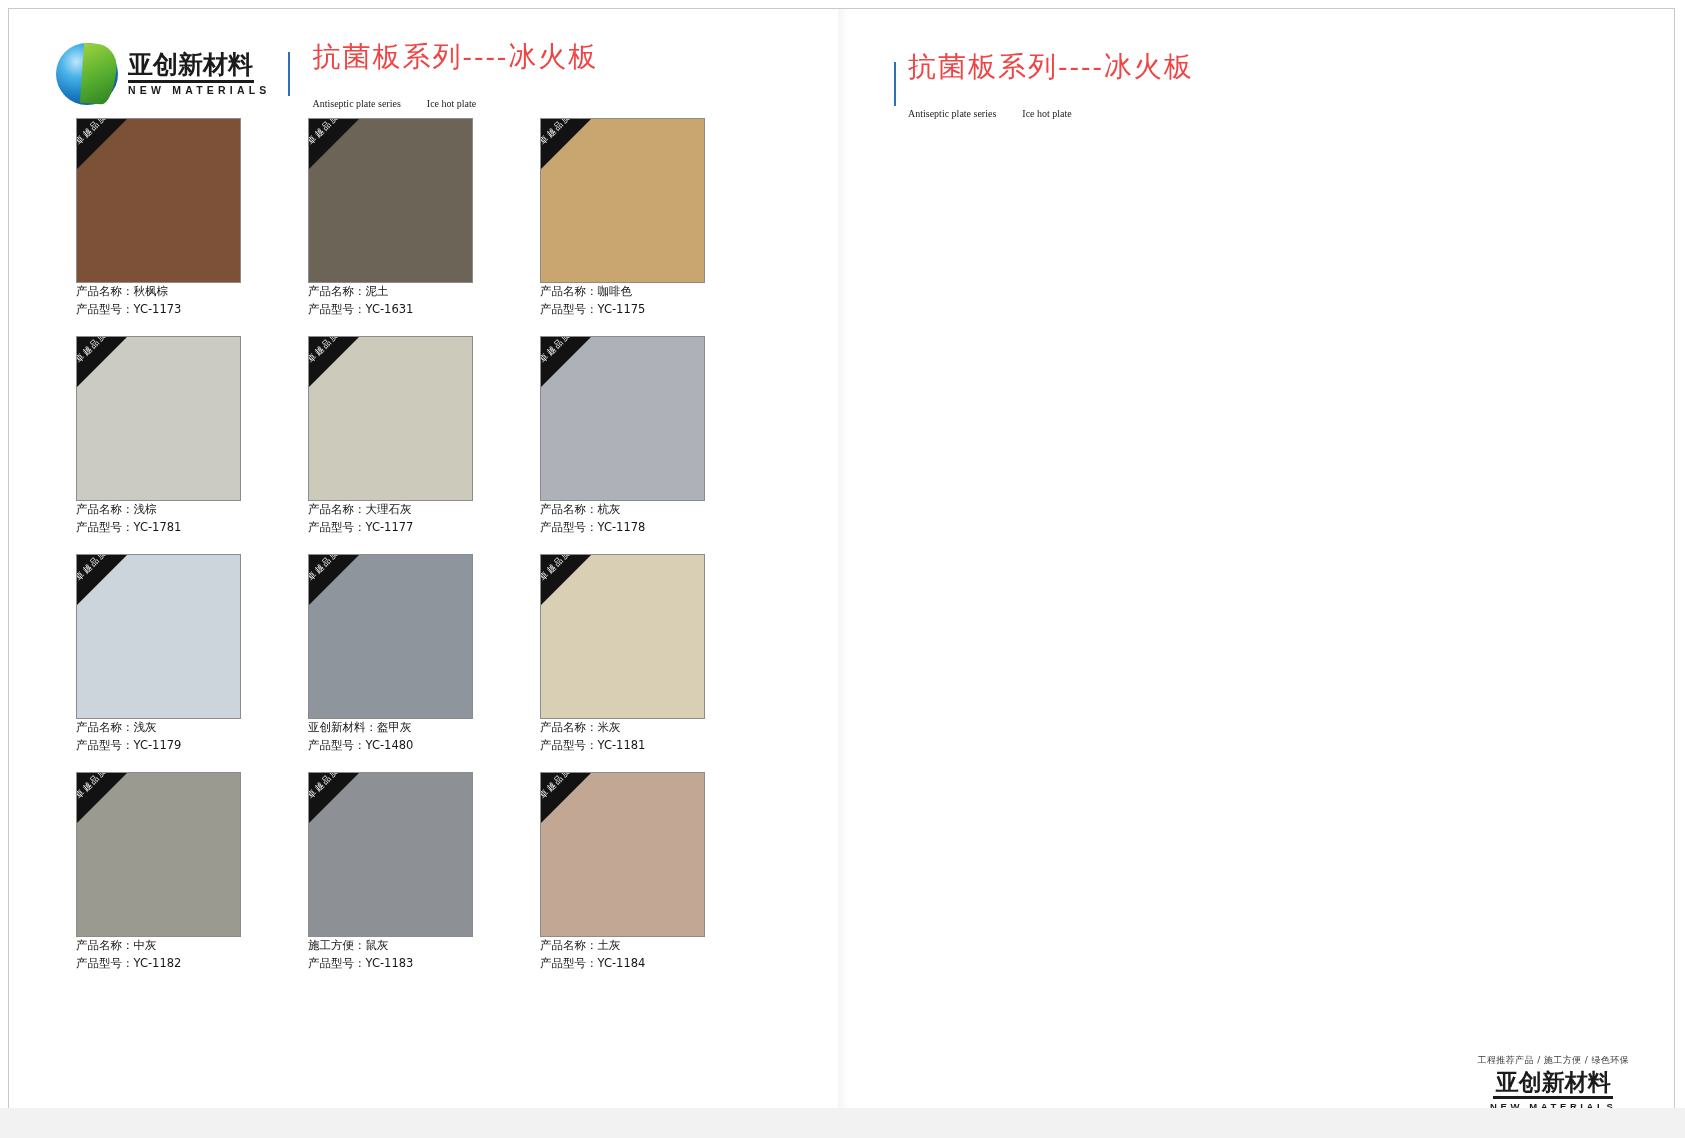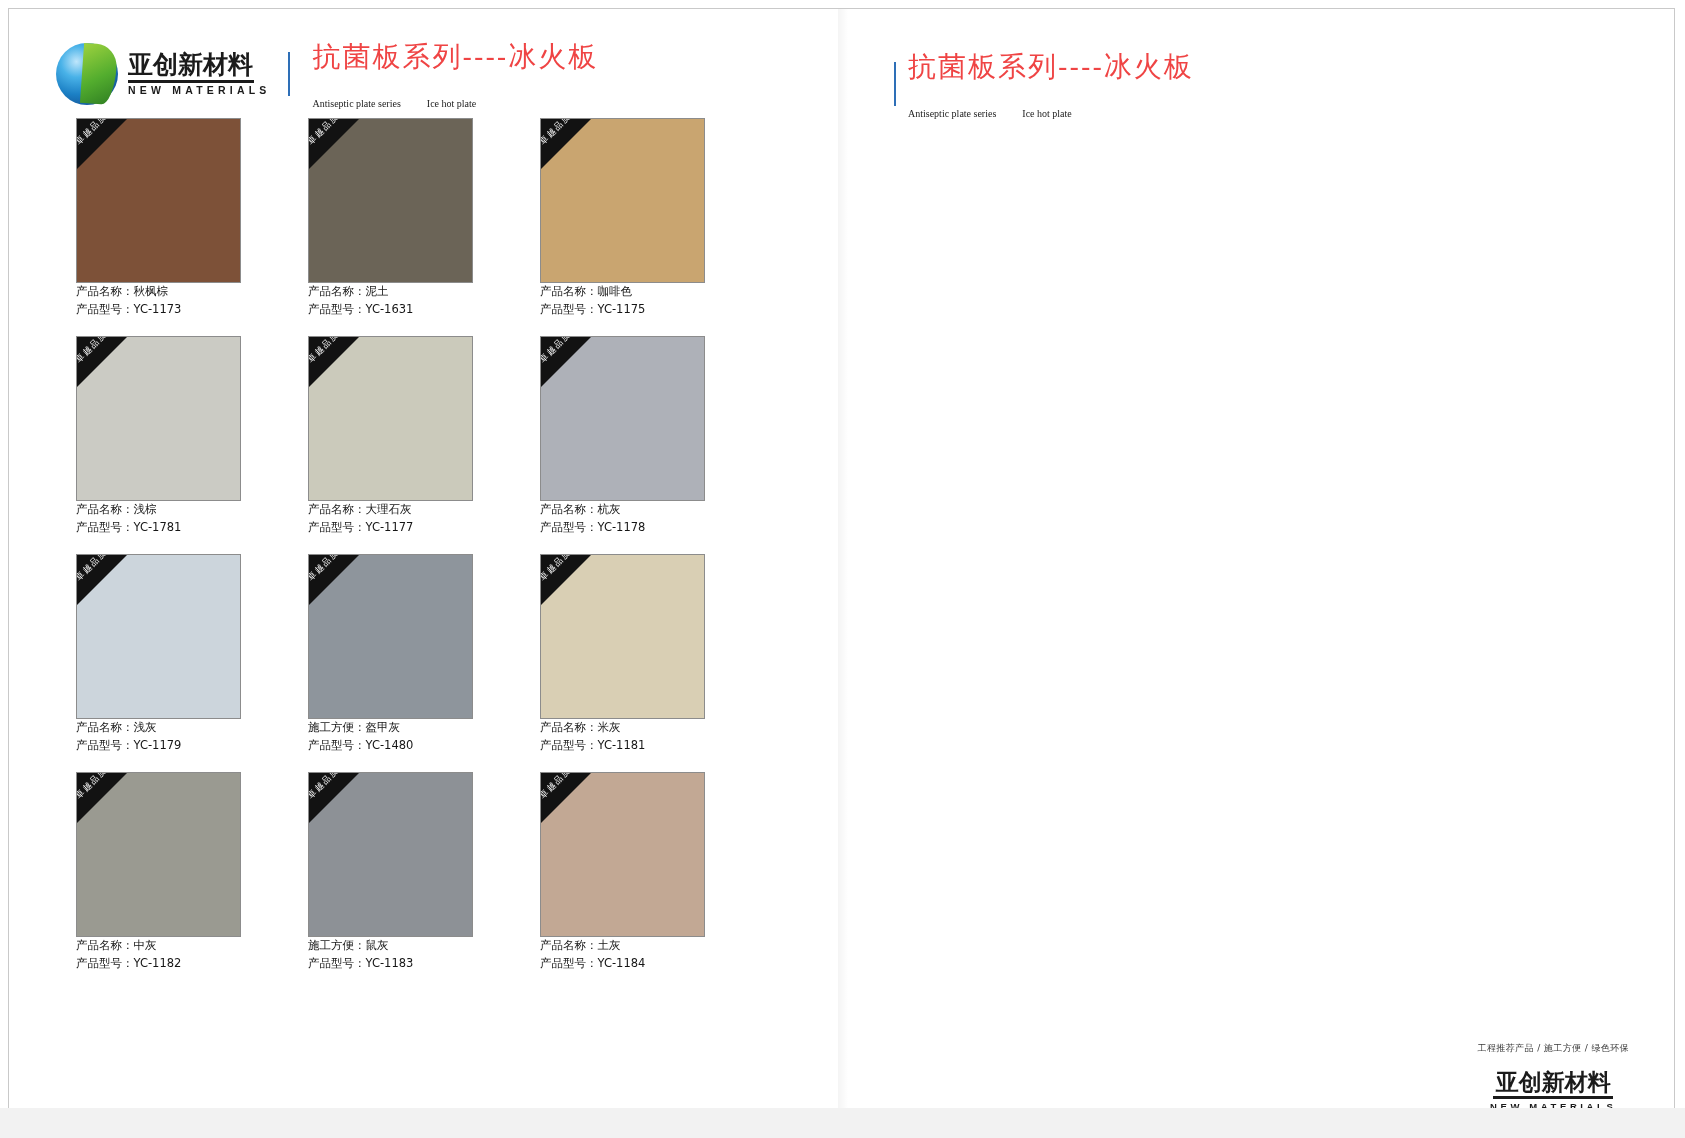--- a/index.html
+++ b/index.html
@@ -173,21 +173,21 @@
   .footer {
     position: absolute;
     right: 56px; bottom: 26px;
     text-align: center;
   }
   .footer-tag {
     font-family: "DejaVu Sans", sans-serif;
     font-size: 9px;
     color: #3a3a3a;
     letter-spacing: 0.4px;
-    margin-bottom: 16px;
+    margin-bottom: 4px;
     white-space: nowrap;
   }
   .footer-brand-cn {
     font-family: "DejaVu Sans", sans-serif;
     font-size: 23px;
     font-weight: 700;
     color: #1b1b1b;
     line-height: 1;
   }
   .footer-rule { height: 3px; background: #1b1b1b; width: 120px; margin: 2px auto 2px; }
@@ -314,21 +314,21 @@
               <span class="ln">产品型号：YC-1179</span>
             </div>
           </div>
           <div class="cell">
             <div class="swatch" style="background: rgb(142, 149, 156);">
               <div class="grain none"></div>
               <div class="ribbon"></div>
               <div class="ribbon-text">卓越品质</div>
             </div>
             <div class="caption">
-              <span class="ln">施工方便：盔甲灰</span>
+              <span class="ln">亚创新材料：盔甲灰</span>
               <span class="ln">产品型号：YC-1480</span>
             </div>
           </div>
           <div class="cell">
             <div class="swatch" style="background: rgb(217, 207, 180);">
               <div class="grain none"></div>
               <div class="ribbon"></div>
               <div class="ribbon-text">卓越品质</div>
             </div>
             <div class="caption">

